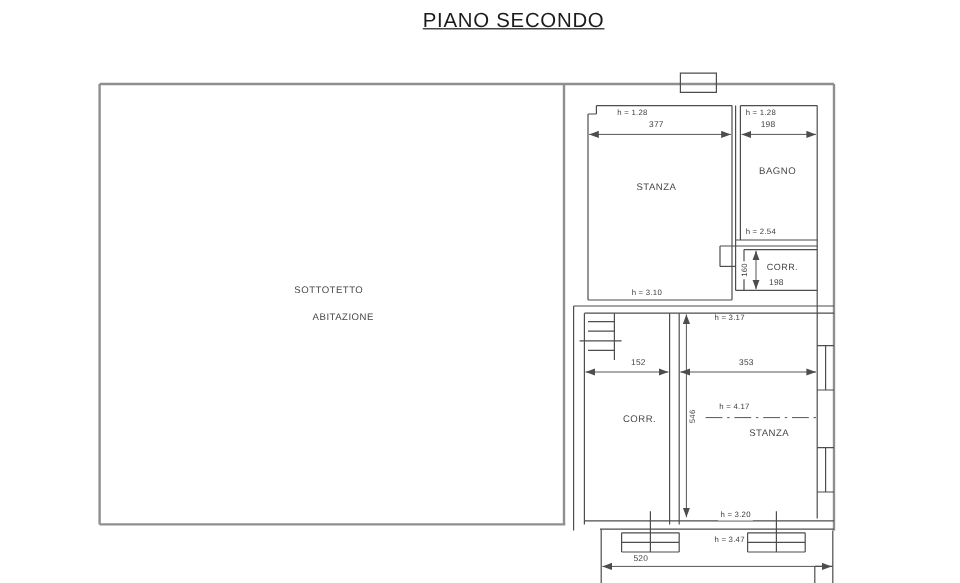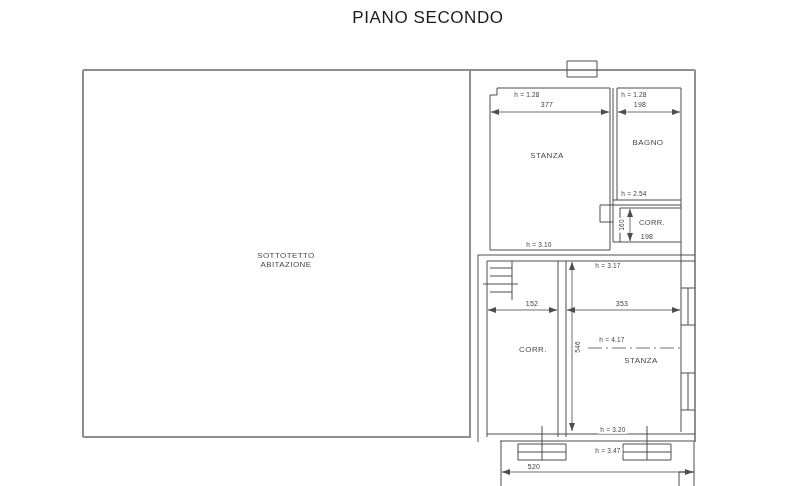--- a/index.html
+++ b/index.html
@@ -8,21 +8,21 @@
     font-family:"Liberation Sans", sans-serif;overflow:hidden;
   }
   .linework{position:absolute;left:0;top:0;}
   .lbl{
     position:absolute;transform:translate(-50%,-50%);
     color:#3d3d3d;white-space:nowrap;line-height:1;letter-spacing:.2px;
   }
   .rot{transform:translate(-50%,-50%) rotate(-90deg);}
   .bgw{background:#fff;padding:0 2px;}
   .title{
-    color:#1b1b1b;font-size:17px;letter-spacing:.6px;font-weight:400;
+    color:#1b1b1b;font-size:17px;letter-spacing:.6px;font-weight:400;text-decoration:underline;
   }
   .room{font-size:8px;color:#474747;letter-spacing:.4px;}
   .dim{font-size:7px;color:#3d3d3d;}
   .hnote{font-size:6.5px;color:#3d3d3d;}
 </style>
 </head>
 <body>
 
 <div class="canvas">
 
@@ -104,21 +104,21 @@
       <path d="M567,310 H680"></path>
       <path d="M572,262 V431"></path>
       <path d="M502,472 H693"></path>
     </g>
 
     <path d="M588,348 H680" stroke="#4d4d4d" stroke-width="0.8" stroke-dasharray="14 4 2 4" fill="none"></path>
   </svg>
 
   <span class="lbl title" style="left:428px;top:17px;">PIANO SECONDO</span>
 
-  <span class="lbl room" style="left:286px;top:242px;margin-top:14px;">SOTTOTETTO</span>
+  <span class="lbl room" style="left:274px;top:242px;">SOTTOTETTO</span>
   <span class="lbl room" style="left:286px;top:265px;">ABITAZIONE</span>
 
   <span class="lbl hnote" style="left:527px;top:95px;">h = 1.28</span>
   <span class="lbl dim bgw" style="left:547px;top:104px;">377</span>
   <span class="lbl room" style="left:547px;top:156px;">STANZA</span>
   <span class="lbl hnote bgw" style="left:539px;top:245px;">h = 3.10</span>
 
   <span class="lbl hnote" style="left:634px;top:95px;">h = 1.28</span>
   <span class="lbl dim bgw" style="left:640px;top:104px;">198</span>
   <span class="lbl room" style="left:648px;top:143px;">BAGNO</span>

